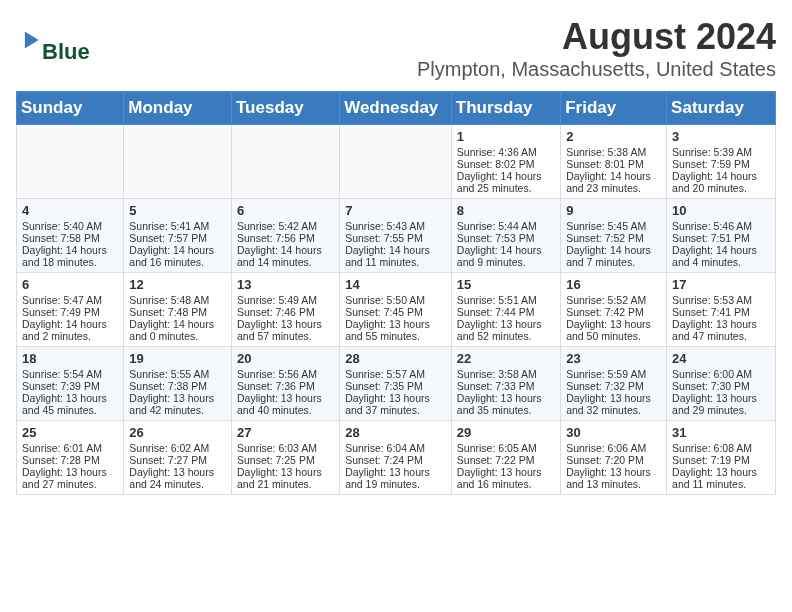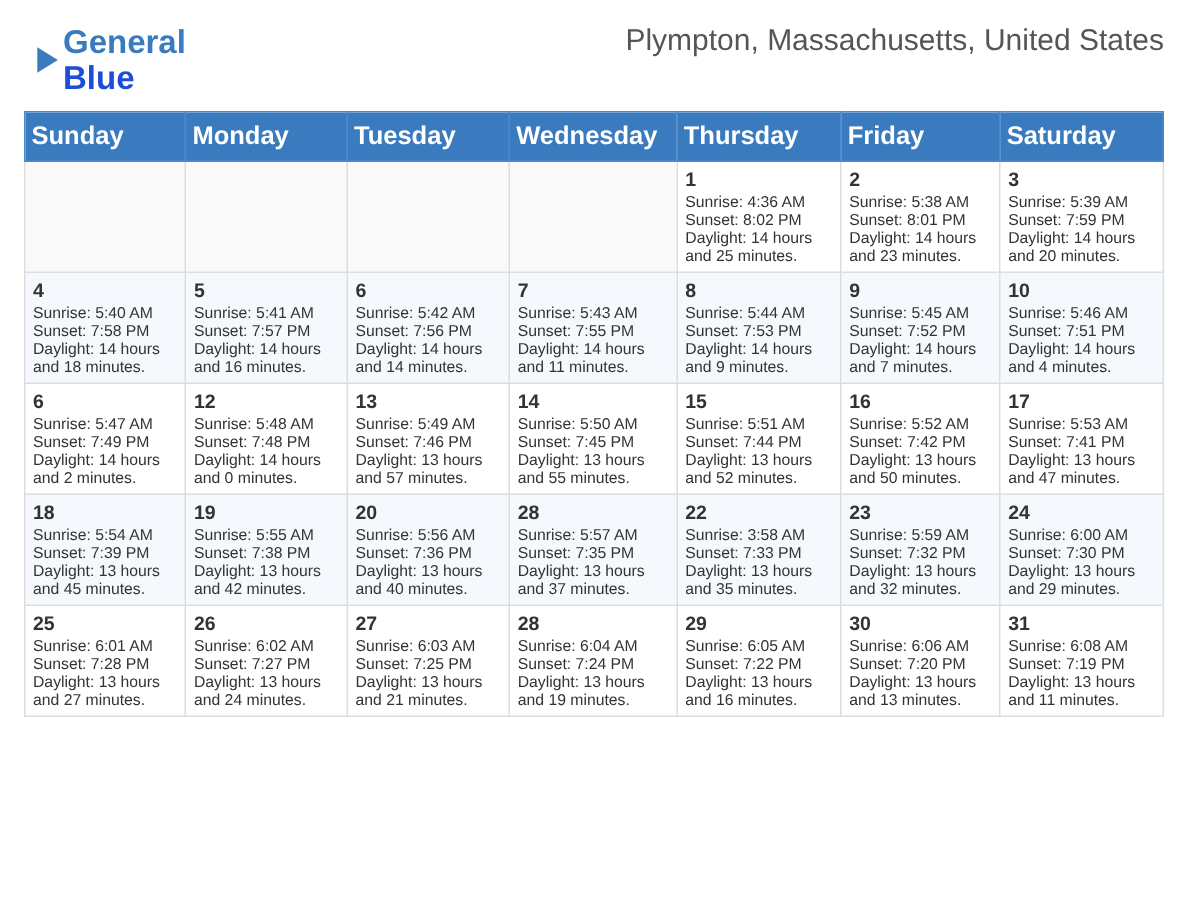--- a/index.html
+++ b/index.html
@@ -85,25 +85,26 @@
   </style>
 </head>
 <body>
 
 <div class="header">
   <div class="logo">
     <svg class="logo-arrow" viewBox="0 0 28 28">
       <polygon points="8,4 24,14 8,24" fill="#3a7abf"></polygon>
     </svg>
     <div class="logo-text">
-      <span>General</span><br>
-      <span style="color:#1d4ed8">Blue</span>
+      <br>
+      <span style="color:#14532d">Blue</span>
     </div>
   </div>
   <div class="title-block">
+    <div class="month-title">August 2024</div>
     <div class="location-title">Plympton, Massachusetts, United States</div>
   </div>
 </div>
 
 <table class="calendar">
   <thead>
     <tr id="weekday-header">
         <th>Sunday</th>
         <th>Monday</th>
         <th>Tuesday</th>

